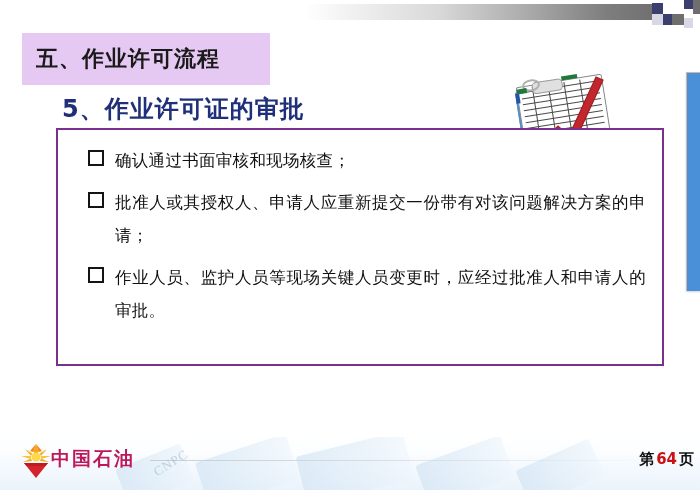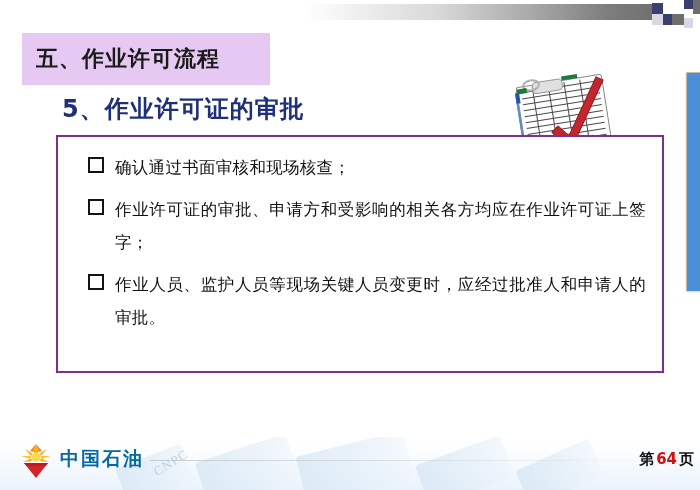--- a/index.html
+++ b/index.html
@@ -47,21 +47,21 @@
     font-family:"DejaVu Sans","Liberation Sans",sans-serif;
     font-weight:bold;font-size:24px;color:#1f2f7a;
     letter-spacing:1px;white-space:nowrap;
   }
 
   
   .clipart{position:absolute;left:508px;top:66px;width:120px;height:106px;}
 
   
   .content-box{
-    position:absolute;left:56px;top:135px;width:608px;height:238px;
+    position:absolute;left:56px;top:128px;width:608px;height:238px;
     border:2px solid #7b2f8e;background:#ffffff;box-sizing:border-box;
   }
   .bullets{padding:14px 16px 0 30px;}
   .bullet{
     display:flex;align-items:flex-start;margin-bottom:9px;
   }
   .marker{
     flex:0 0 auto;width:16px;height:16px;margin-top:6px;margin-right:11px;
     border:2.5px solid #141414;background:#ffffff;box-sizing:border-box;
   }
@@ -85,23 +85,23 @@
     position:absolute;left:152px;top:455px;
     font-family:"Liberation Serif",serif;font-size:13px;
     color:rgba(150,180,205,.55);transform:rotate(-32deg);
     letter-spacing:1px;
   }
   .footer-rule{
     position:absolute;left:150px;top:460px;width:520px;height:1px;
     background:linear-gradient(to right,#c8cdd2,rgba(200,205,210,0));
   }
   .brand{
-    position:absolute;left:60px;top:446px;
-    font-family:"DejaVu Sans","Liberation Sans",sans-serif;
-    font-weight:bold;font-size:19px;color:#0369a1;letter-spacing:2px;
+    position:absolute;left:51px;top:446px;
+    font-family:"DejaVu Sans","Liberation Sans",sans-serif;
+    font-weight:bold;font-size:19px;color:#be185d;letter-spacing:2px;
   }
   .logo{position:absolute;left:18px;top:442px;width:36px;height:38px;}
 
   .pagenum{
     position:absolute;right:6px;top:450px;
     font-family:"DejaVu Sans","Liberation Sans",sans-serif;
     font-weight:bold;font-size:15px;color:#111111;white-space:nowrap;
   }
   .pagenum .n{color:#cc1111;padding:0 2px;}
 </style>
@@ -172,21 +172,21 @@
 <div class="content-box">
   <div class="bullets">
 
     <div class="bullet">
       <span class="marker"></span>
       <span class="btext">确认通过书面审核和现场核查；</span>
     </div>
 
     <div class="bullet">
       <span class="marker"></span>
-      <span class="btext">作业许可证的审批、申请方和受影响的相关各方均应在作业许可证上签字；</span>
+      <span class="btext">批准人或其授权人、申请人应重新提交一份带有对该问题解决方案的申请；</span>
     </div>
 
 
     <div class="bullet">
       <span class="marker"></span>
       <span class="btext">作业人员、监护人员等现场关键人员变更时，应经过批准人和申请人的审批。</span>
     </div>
 
   </div>
 </div>

